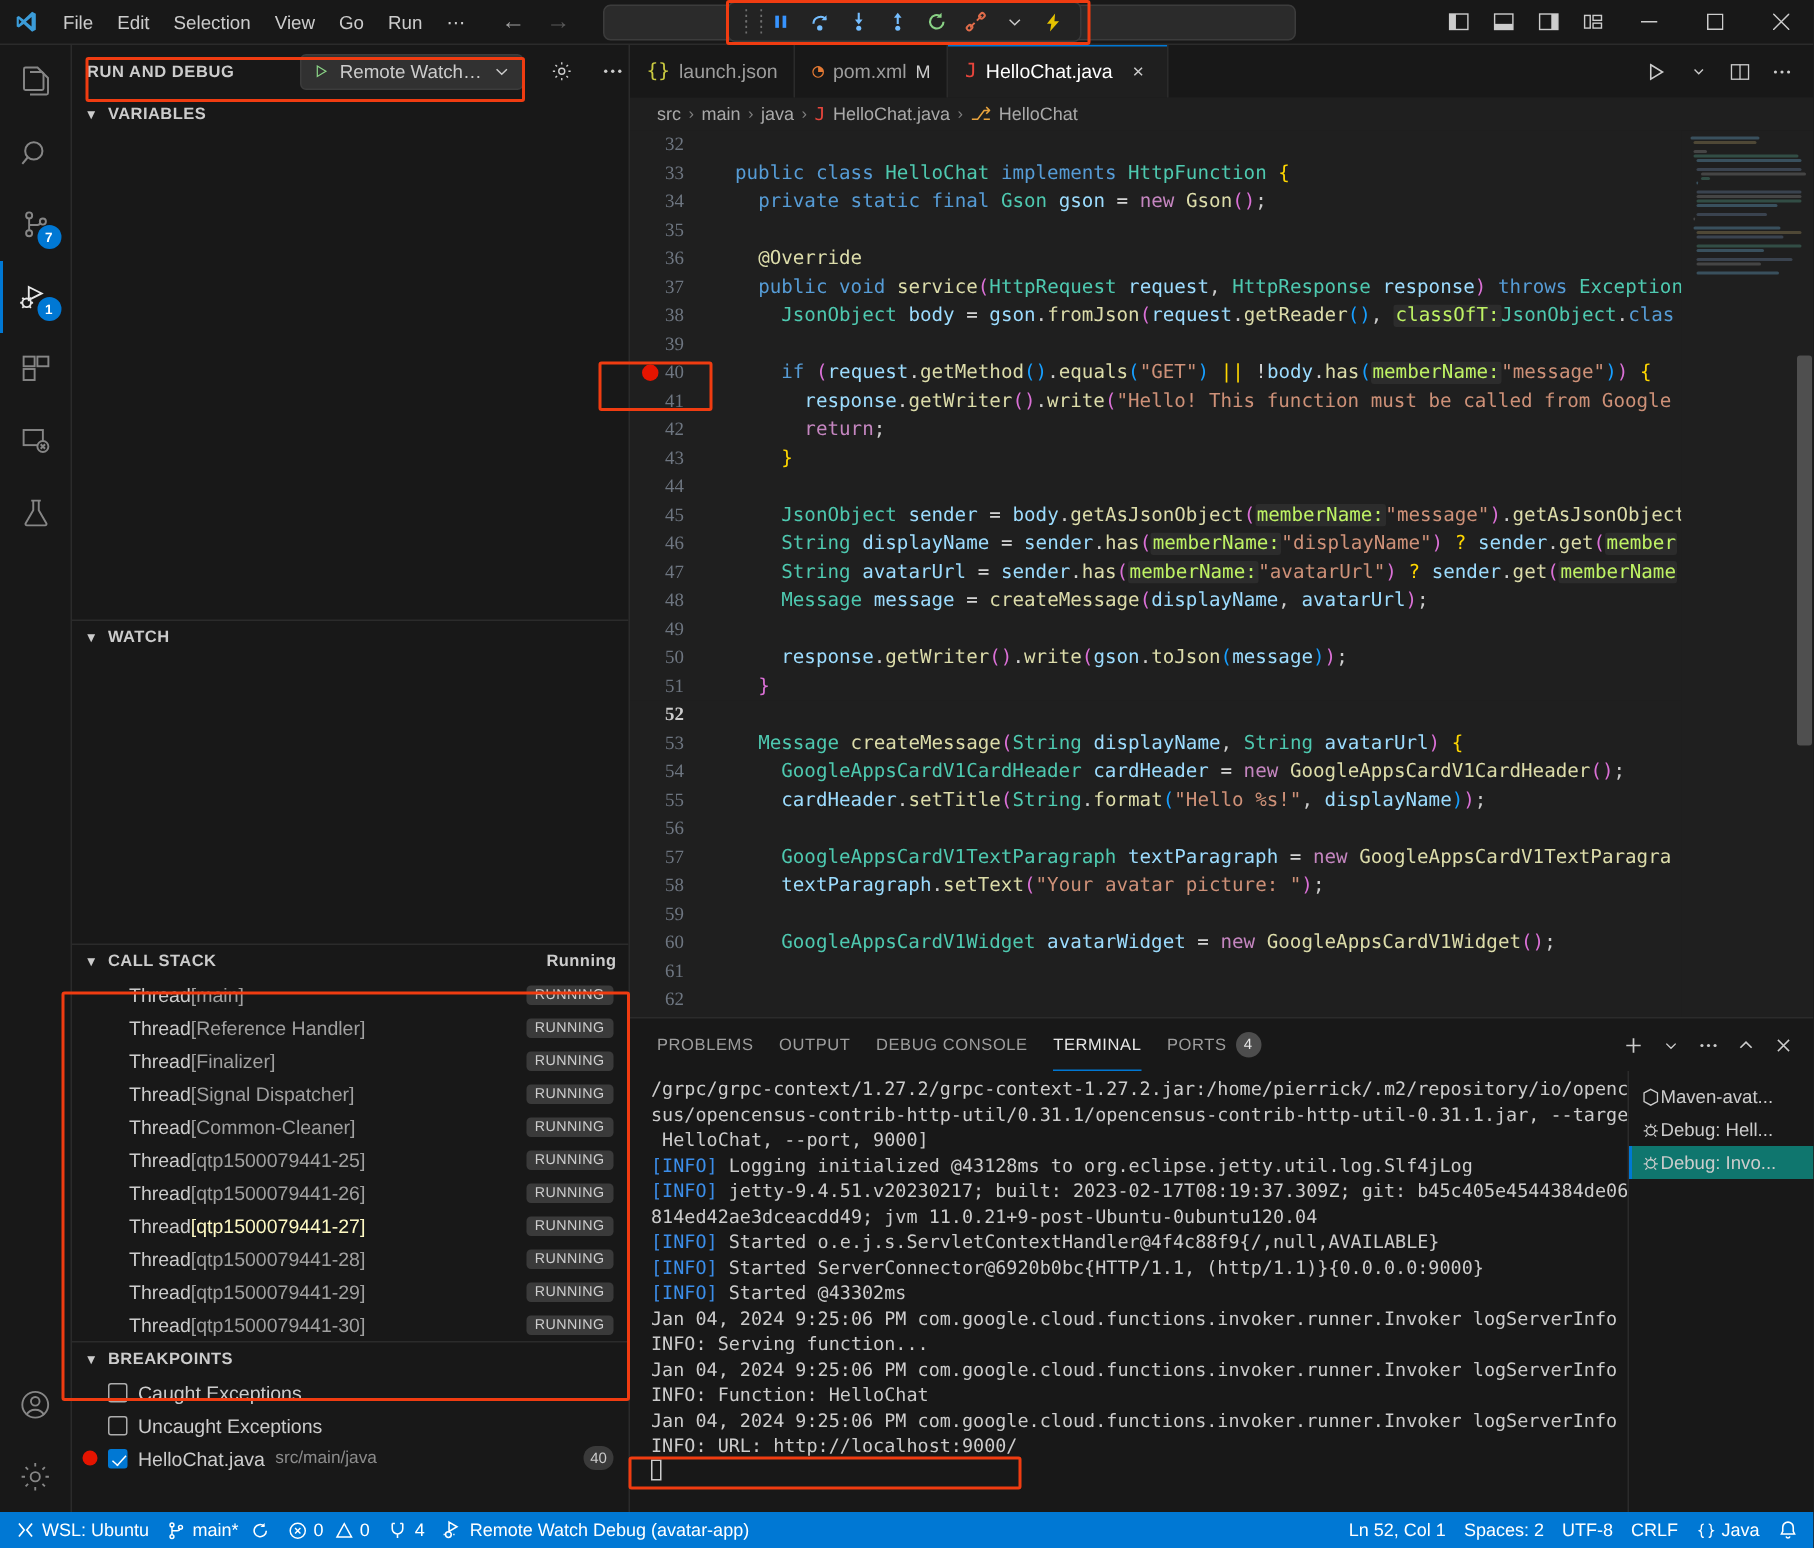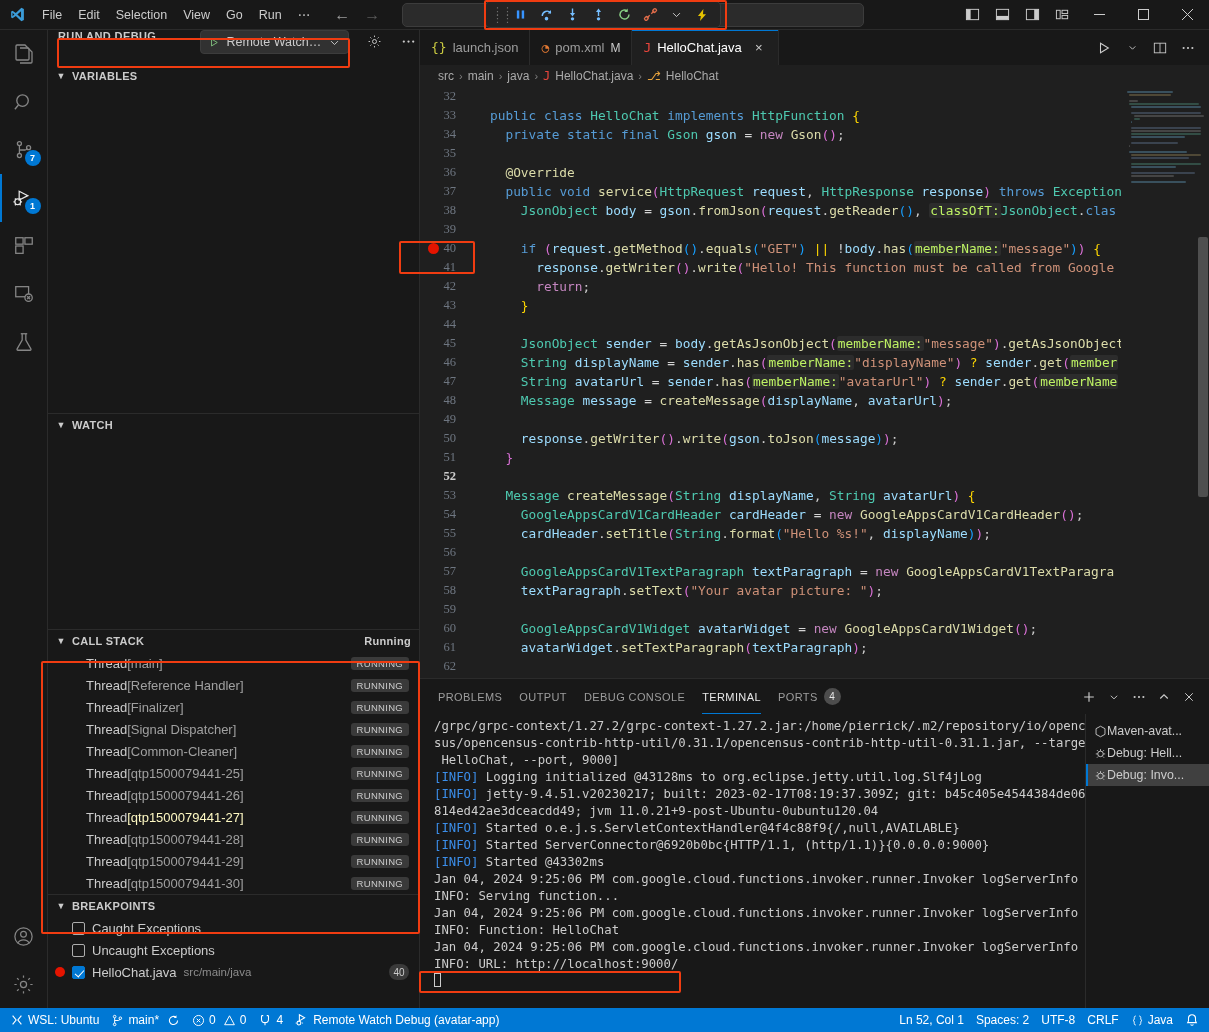--- a/index.html
+++ b/index.html
@@ -69,21 +69,21 @@
     position: absolute; right: 7px; bottom: 8px; min-width: 16px; height: 16px;
     background: #0078d4; color: #fff; border-radius: 8px; font-size: 9px;
     display:flex; align-items:center; justify-content:center; padding:0 4px; font-weight: 600;
   }
   .act-spacer { flex: 1 1 auto; }
 
   
   .sidebar { width: 372px; background: #181818; flex: 0 0 372px; display: flex; flex-direction: column;
              border-right: 1px solid #2b2b2b; position: relative; }
   .sb-header {
-    height: 35px; display: flex; align-items: flex-start; padding: 0 2px 0 10px; gap: 16px;
+    height: 35px; display: flex; align-items: center; padding: 0 2px 0 10px; gap: 16px;
   }
   .sb-title { font-size: 11px; font-weight: 700; letter-spacing: .4px; color: #cccccc; white-space: nowrap; }
   .launch-select {
     display: flex; align-items: center; gap: 7px; background: #313131; border: 1px solid #3c3c3c;
     border-radius: 4px; height: 24px; padding: 0 8px; flex: 1 1 auto; min-width: 0; max-width: 178px; margin-left: 28px;
   }
   .launch-name { font-size: 12.5px; color: #cccccc; white-space: nowrap; overflow:hidden; text-overflow: ellipsis; }
   .sb-hdr-ico { width: 22px; height: 22px; display:flex; align-items:center; justify-content:center; color:#cccccc; }
 
   .pane { display: flex; flex-direction: column; min-height: 0; }
@@ -195,21 +195,21 @@
   .term {
     flex: 1 1 auto; padding: 4px 0 0 14px; overflow: hidden;
     font-family: "DejaVu Sans Mono", monospace; font-size: 12.3px; color: #cccccc; line-height: 17px;
   }
   .term-line { white-space: pre; }
   .t-info { color: #3b8eea; }
   .term-cursor { display:inline-block; width: 7px; height: 14px; border: 1px solid #cccccc; vertical-align: -2px; }
   .term-side { width: 124px; flex: 0 0 124px; border-left: 1px solid #2b2b2b; padding-top: 6px; }
   .ts-item { height: 22px; display: flex; align-items: center; gap: 0; padding-left: 8px;
              font-size: 12.4px; color: #cccccc; cursor: pointer; position: relative; white-space: nowrap; }
-  .ts-item.active { background: #404040; }
+  .ts-item.active { background: #0f766e; }
   .ts-item.active::before { content:''; position:absolute; left:0; top:0; bottom:0; width:2px; background:#0078d4; }
 
   
   .statusbar {
     height: 24px; flex: 0 0 24px; background: #0078d4; display: flex; align-items: center;
     color: #ffffff; font-size: 12px; padding: 0 4px;
   }
   .sb-item { display: flex; align-items: center; gap: 4px; padding: 0 6px; height: 24px; cursor: pointer; white-space: nowrap; }
   .sb-right { margin-left: auto; display: flex; align-items: center; }
   svg { display: block; }
@@ -624,21 +624,21 @@
             <div class="code-line" style="position: relative;"><span class="ln">51</span><span class="code-txt">  <span class="br2">}</span></span></div>
             <div class="code-line cur-line" style="position: relative;"><span class="ln cur">52</span><span class="code-txt"></span></div>
             <div class="code-line" style="position: relative;"><span class="ln">53</span><span class="code-txt">  <span class="ty">Message</span> <span class="fn">createMessage</span><span class="br2">(</span><span class="ty">String</span> <span class="va">displayName</span><span class="pn">,</span> <span class="ty">String</span> <span class="va">avatarUrl</span><span class="br2">)</span> <span class="br1">{</span></span></div>
             <div class="code-line" style="position: relative;"><span class="ln">54</span><span class="code-txt">    <span class="ty">GoogleAppsCardV1CardHeader</span> <span class="va">cardHeader</span> <span class="op">=</span> <span class="kp">new</span> <span class="fn">GoogleAppsCardV1CardHeader</span><span class="br2">()</span><span class="pn">;</span></span></div>
             <div class="code-line" style="position: relative;"><span class="ln">55</span><span class="code-txt">    <span class="va">cardHeader</span><span class="pn">.</span><span class="fn">setTitle</span><span class="br2">(</span><span class="ty">String</span><span class="pn">.</span><span class="fn">format</span><span class="br3">(</span><span class="st">"Hello %s!"</span><span class="pn">,</span> <span class="va">displayName</span><span class="br3">)</span><span class="br2">)</span><span class="pn">;</span></span></div>
             <div class="code-line" style="position: relative;"><span class="ln">56</span><span class="code-txt"></span></div>
             <div class="code-line" style="position: relative;"><span class="ln">57</span><span class="code-txt">    <span class="ty">GoogleAppsCardV1TextParagraph</span> <span class="va">textParagraph</span> <span class="op">=</span> <span class="kp">new</span> <span class="fn">GoogleAppsCardV1TextParagra</span></span></div>
             <div class="code-line" style="position: relative;"><span class="ln">58</span><span class="code-txt">    <span class="va">textParagraph</span><span class="pn">.</span><span class="fn">setText</span><span class="br2">(</span><span class="st">"Your avatar picture: "</span><span class="br2">)</span><span class="pn">;</span></span></div>
             <div class="code-line" style="position: relative;"><span class="ln">59</span><span class="code-txt"></span></div>
             <div class="code-line" style="position: relative;"><span class="ln">60</span><span class="code-txt">    <span class="ty">GoogleAppsCardV1Widget</span> <span class="va">avatarWidget</span> <span class="op">=</span> <span class="kp">new</span> <span class="fn">GoogleAppsCardV1Widget</span><span class="br2">()</span><span class="pn">;</span></span></div>
-            <div class="code-line" style="position: relative;"><span class="ln">61</span><span class="code-txt">    <span class="va">avatarWidget</span><span class="pn">.</span><span class="fn">setTextParagraph</span><span class="br2">(</span><span class="va">textParagraph</span><span class="br2">)</span><span class="pn">;</span></span></div>
+            <div class="code-line" style="position: relative;"><span class="ln">61</span></div>
             <div class="code-line" style="position: relative;"><span class="ln">62</span><span class="code-txt"></span></div>
             <div class="code-line" style="position: relative;"></div>
           </div>
         <div class="minimap" id="minimap">
           <div class="vscroll">
             <div class="vscroll-thumb" style="top:150px;height:260px"></div>
           </div>
         <div style="height: 3px;"></div>
             <div class="mm-line" style="margin-left: 6px; width: 45.6px; background: rgb(74, 111, 132); opacity: 0.62;"></div>
             <div class="mm-line" style="margin-left: 8.2px; width: 41.8px; background: rgb(110, 98, 70); opacity: 0.62;"></div>

